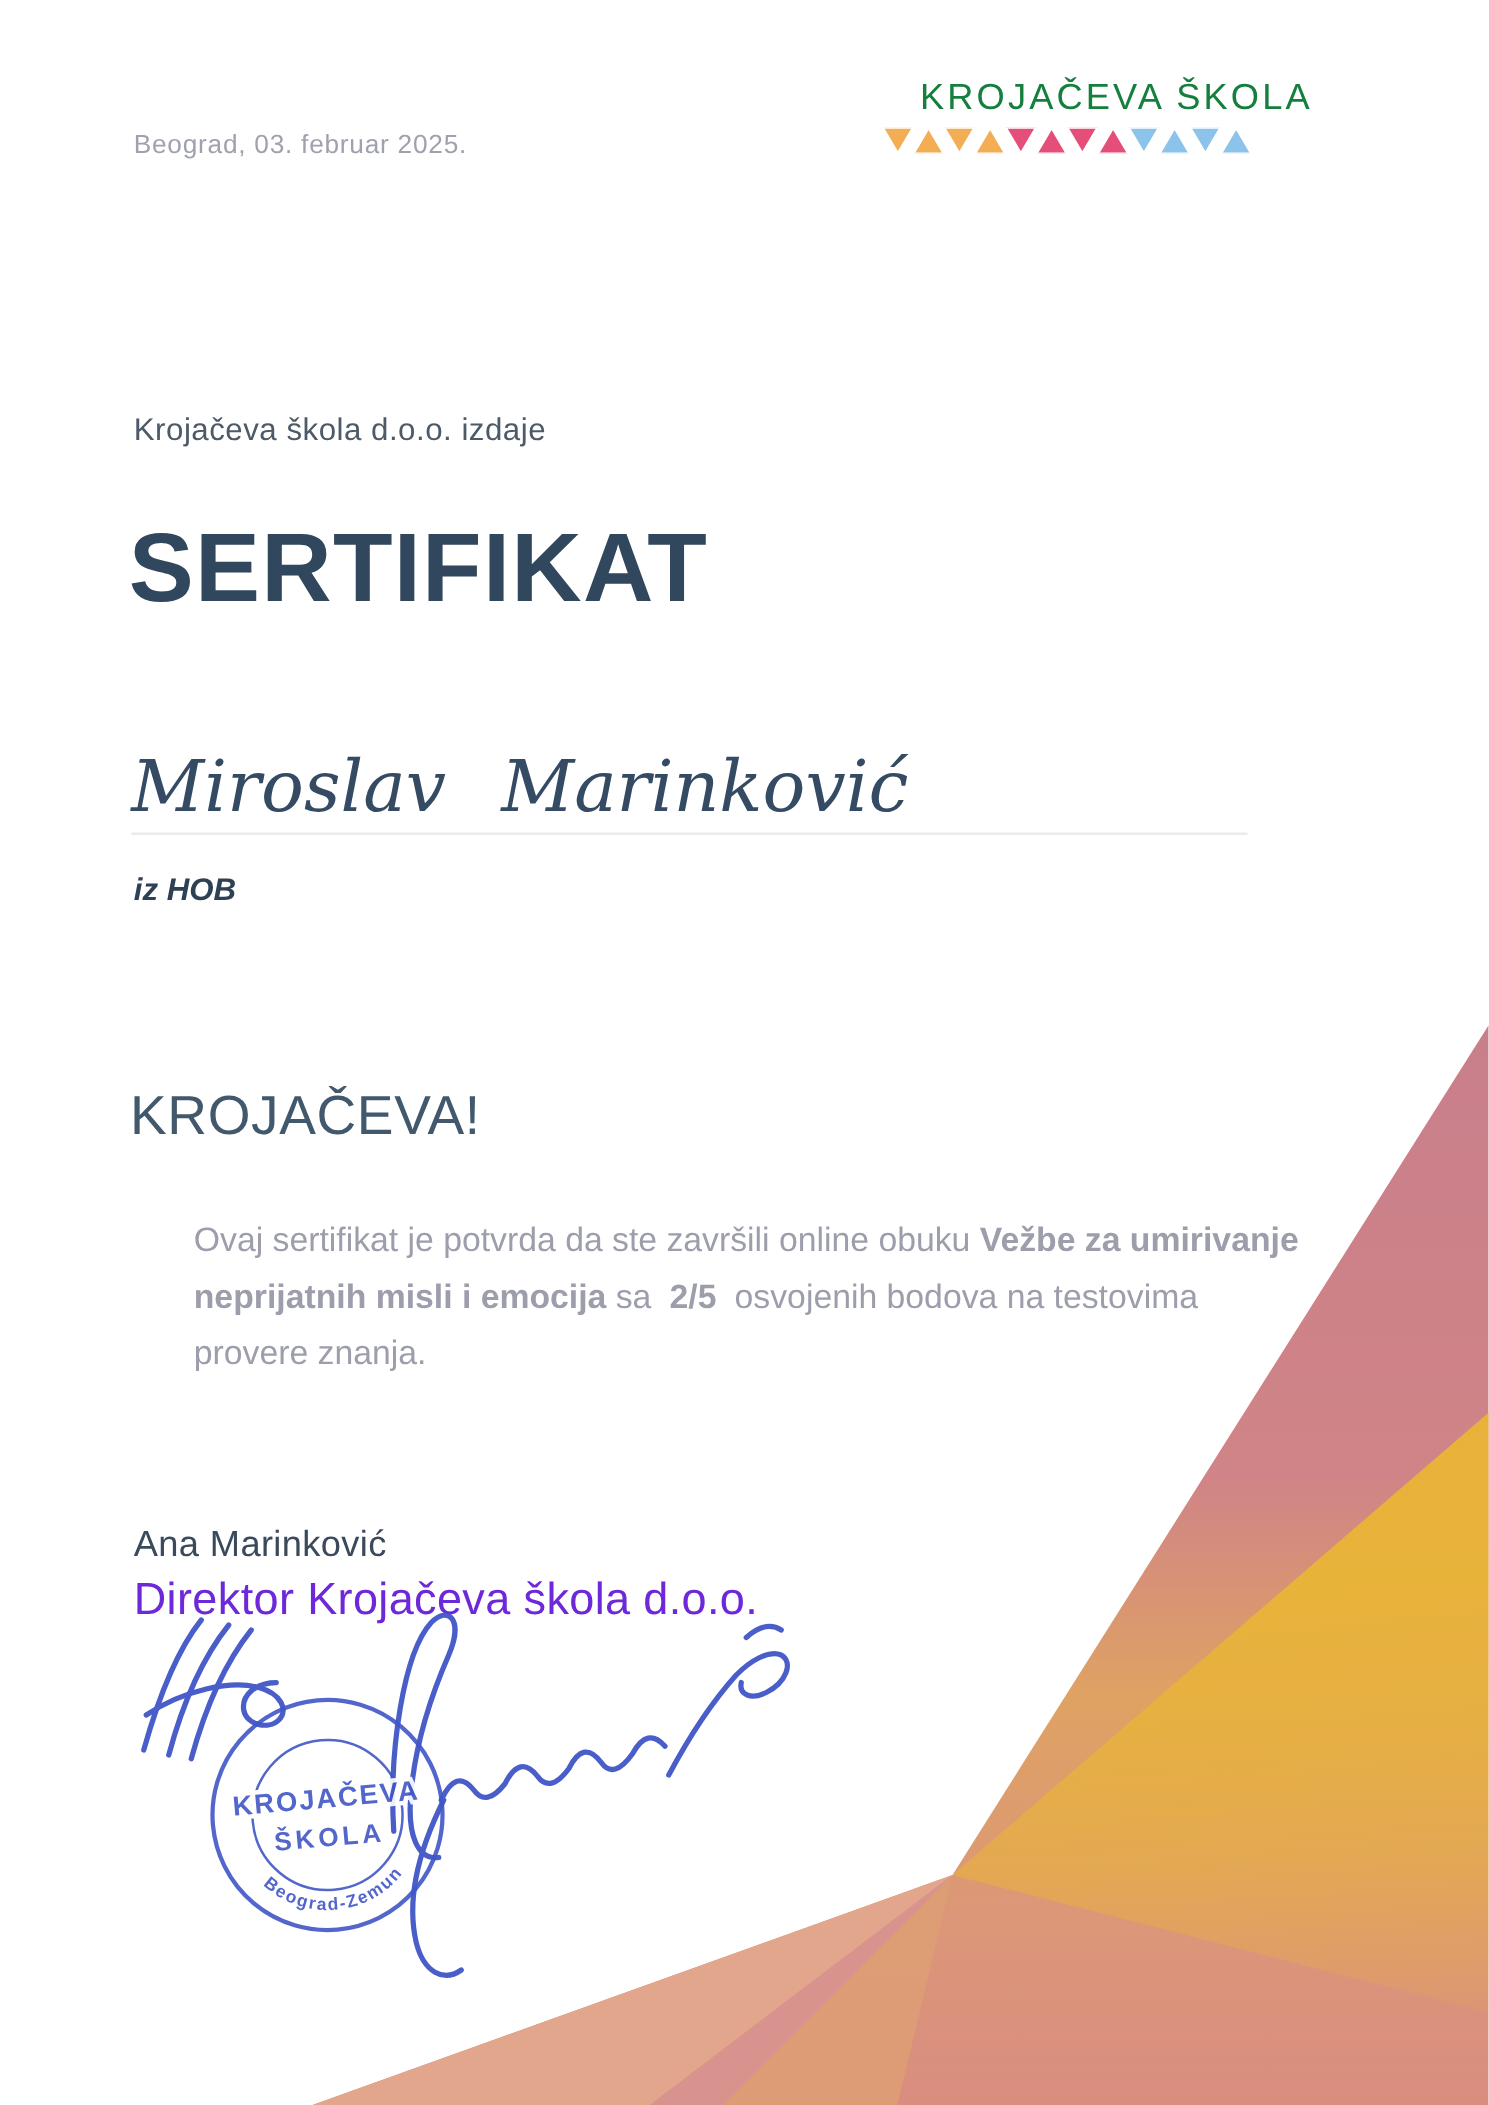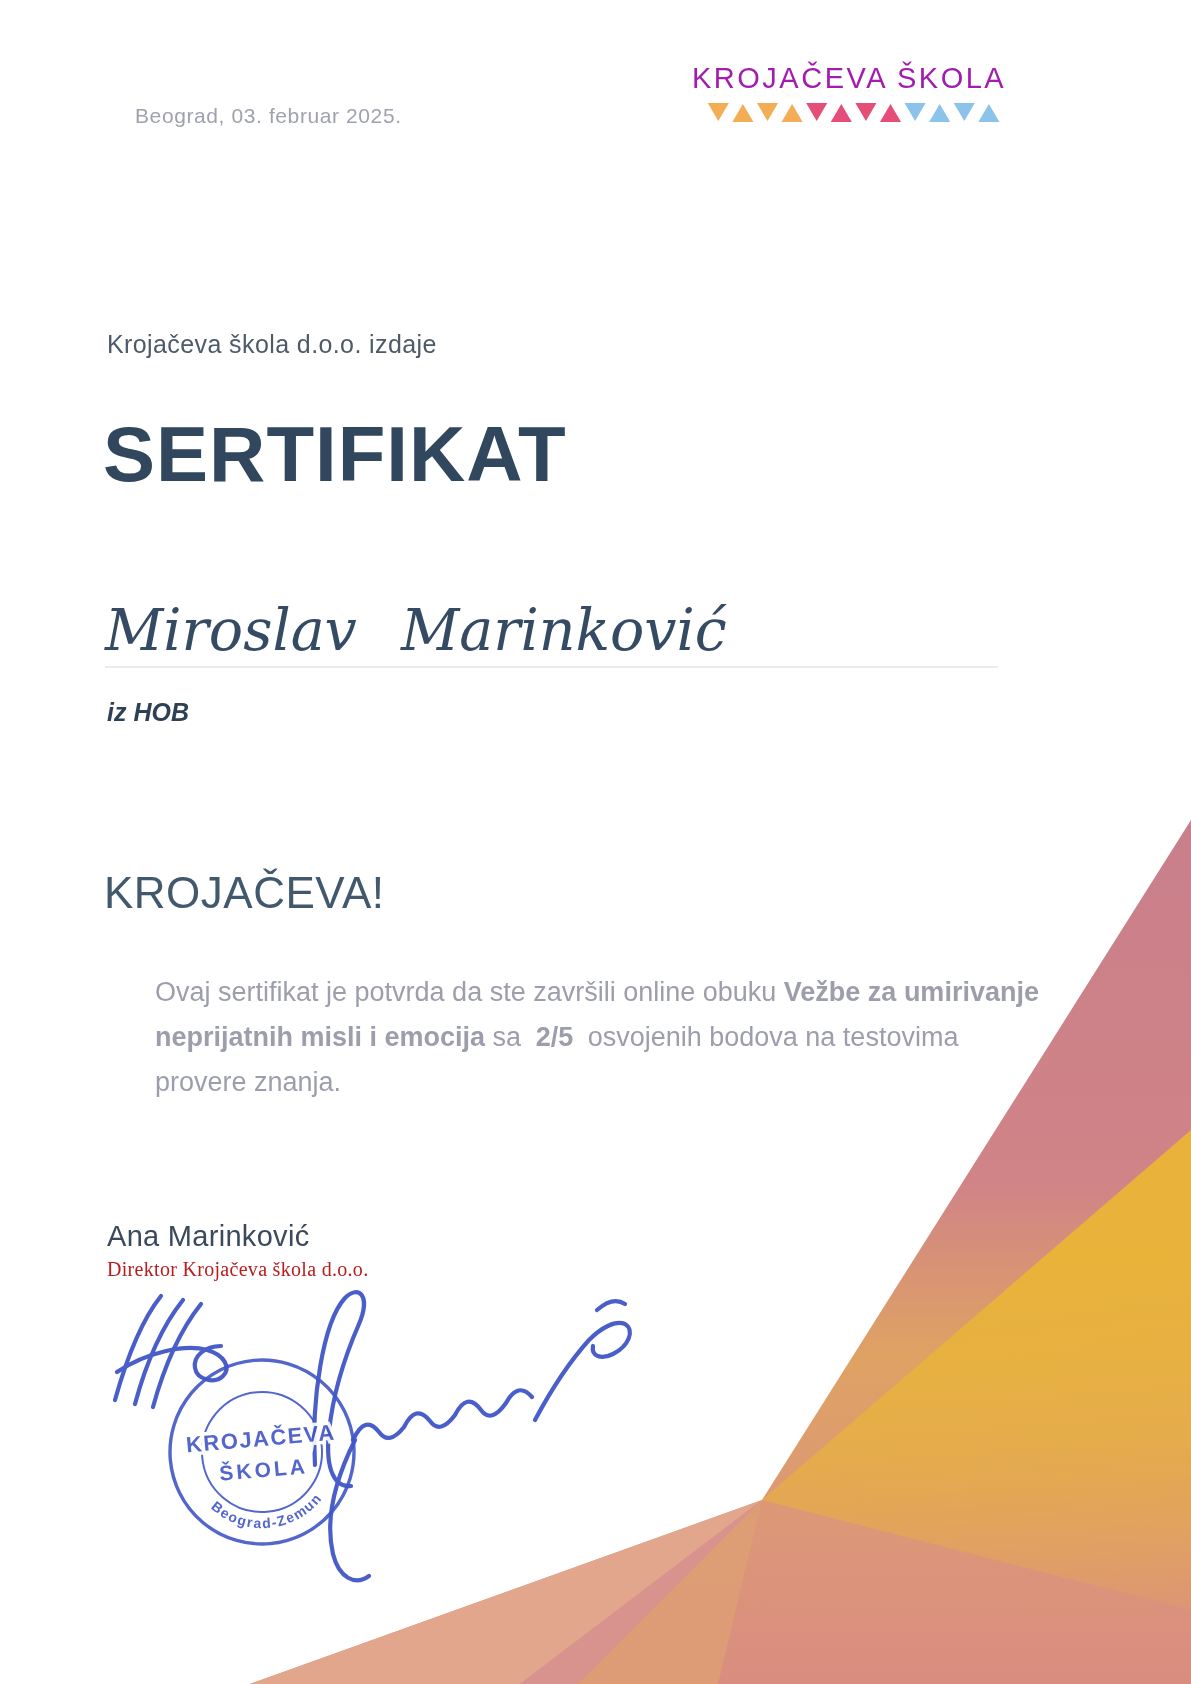--- a/index.html
+++ b/index.html
@@ -6,27 +6,26 @@
   .page {
     position:relative; width:1191px; height:1684px; margin:0 auto;
     background:#ffffff; overflow:hidden;
     font-family:"Liberation Sans", sans-serif;
   }
   .abs { position:absolute; }
 
   .date-line {
     left:107px; top:104px; font-size:21px; letter-spacing:.6px;
     color:#9fa1ae;
-    margin-left:28px;
   }
 
   .brand { top:62px; right:189px; width:310px; text-align:right; }
   .brand-name {
     font-size:29px; font-weight:400; letter-spacing:2.5px;
-    color:#a21caf; white-space:nowrap;
+    color:#15803d; white-space:nowrap;margin-left:44px;
   }
   .brand-strip { margin-top:7px; }
 
   .issuer-line { left:107px; top:330px; font-size:25px; color:#4d5a68; letter-spacing:.4px; }
 
   .cert-title {
     left:103px; top:372px; font-size:78px; line-height:84px;
     font-weight:800; letter-spacing:1px; color:#31475e;margin-top:40px;
   }
 
@@ -49,21 +48,21 @@
 
   .cert-body {
     left:107px; top:943px; width:890px; font-size:27px; line-height:45px;
     color:#9d9eac;
     margin-left:48px;
   }
   .cert-body .b { font-weight:700; }
   .cert-body .score { font-weight:700; margin:0 7px; }
 
   .signer-name { left:107px; top:1220px; font-size:29px; color:#3a4a5c; letter-spacing:.3px; }
-  .signer-role { left:107px; top:1258px; font-size:20px; color:#b91c1c; letter-spacing:.3px;font-family:Liberation Serif, serif; }
+  .signer-role { left:107px; top:1258px; font-size:36px; color:#6d28d9; letter-spacing:.3px; }
 
   .decor-svg { left:0; top:0; width:1191px; height:1684px; z-index:0; }
   .sig-svg { left:85px; top:1280px; width:580px; height:390px; z-index:2; }
   .fg { z-index:1; }
 </style>
 </head>
 <body>
 
 <div class="page">
 

